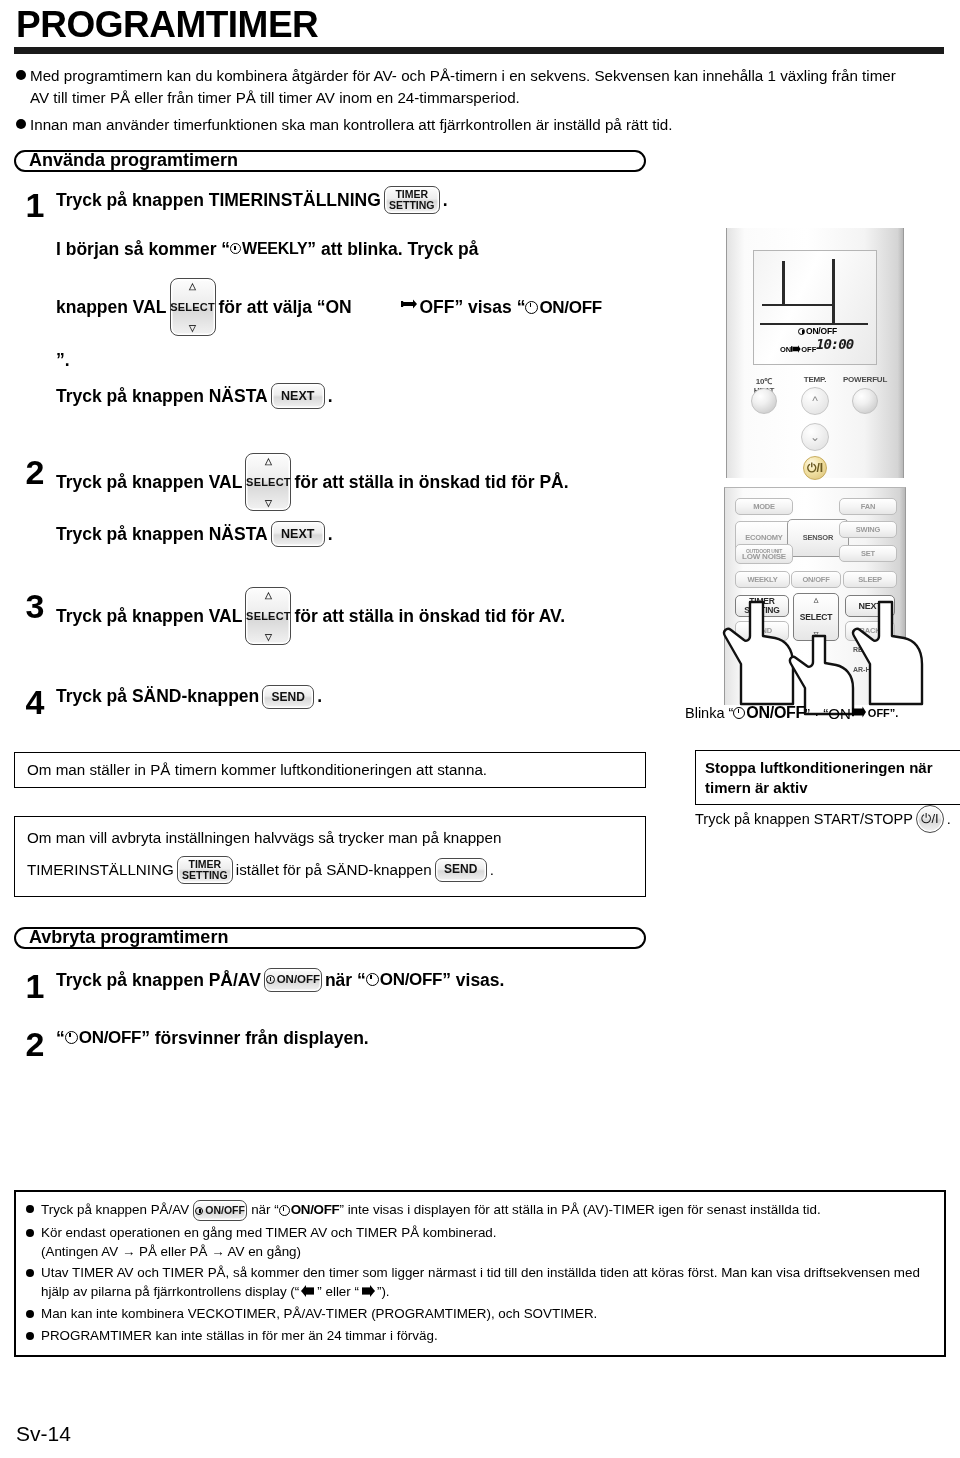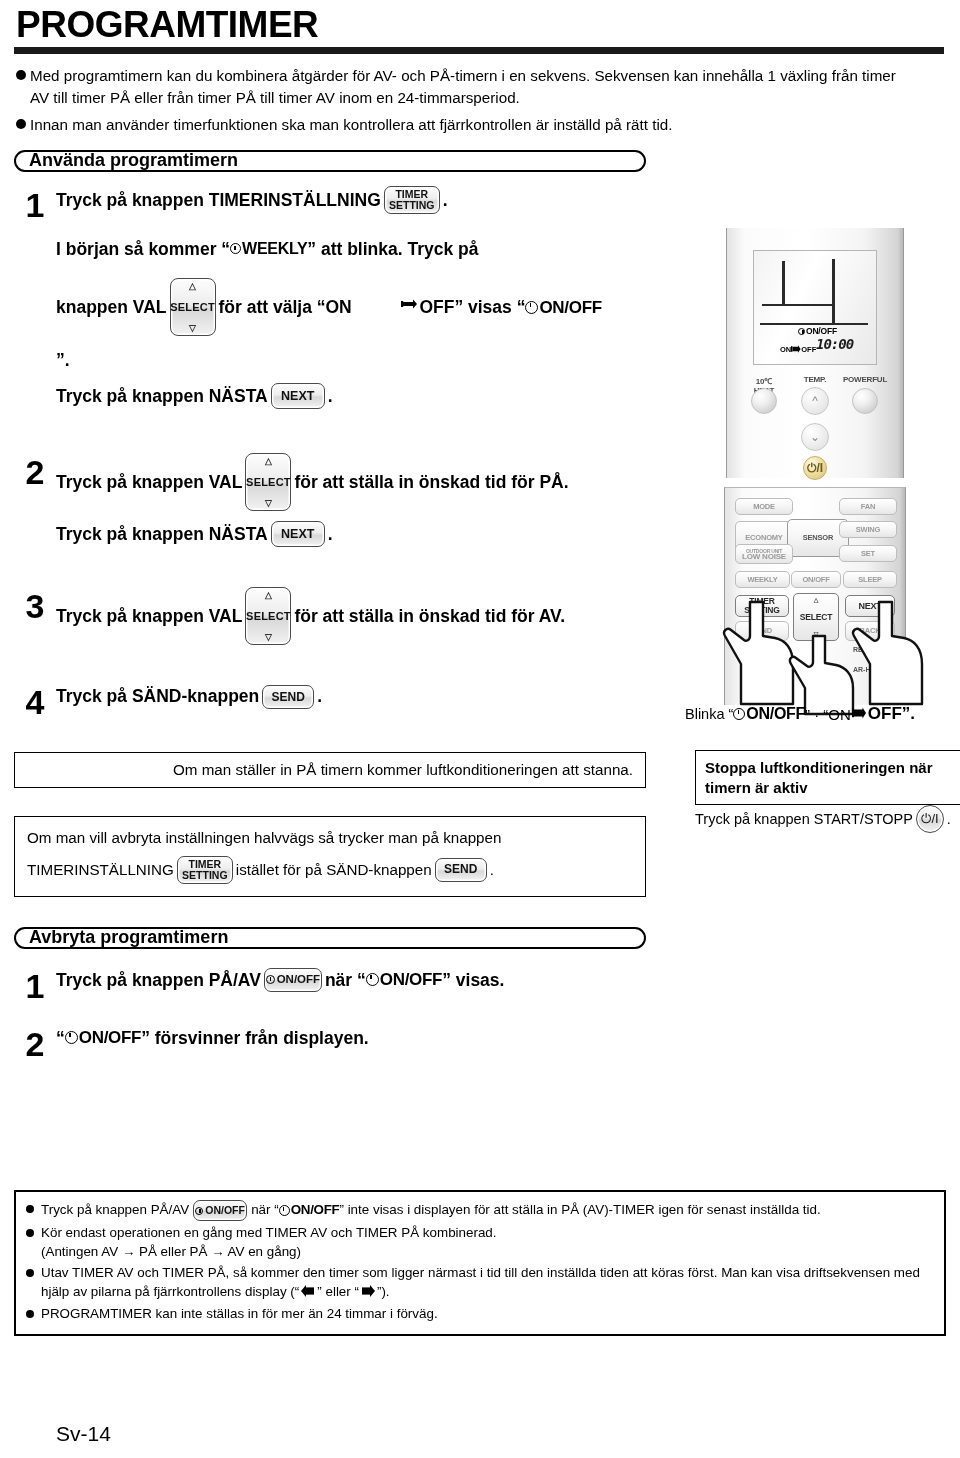--- a/index.html
+++ b/index.html
@@ -84,21 +84,21 @@
   }
   .clockicon::after{
     content:""; position:absolute; left:3.2px; top:1.2px; width:1.6px; height:4px;
     background:#000;
   }
   .arrowglyph { display:inline-block; vertical-align:-1px; margin:0 1px; }
 
   
   .box-rect {
     border: 1.6px solid #000; padding: 8px 12px;
-    font-size: 15.2px; line-height: 1.45; justify-content: flex-end;
+    font-size: 15.2px; line-height: 1.45;
   }
   .box-rect-bold { font-weight: bold; font-size: 15px; line-height:1.3; }
 
   
   .remote-col { position: absolute; right: 0px; top: 0; width: 260px; }
 
   .remote-shell {
     background: linear-gradient(to right,#e3e3e3 0%,#fbfbfb 10%,#ffffff 45%,#f4f4f4 78%,#d4d4d4 97%,#b8b8b8 100%);
     border-left: 1.5px solid #9a9a9a; border-right: 1.5px solid #9a9a9a;
     position: relative;
@@ -150,21 +150,21 @@
 
   
   .notes-box { border:2px solid #000; padding: 8px 10px 10px 10px; }
   .note-row { display:flex; align-items:flex-start; margin-bottom:3px; }
   .note-dot {
     width:8px;height:8px;border-radius:50%;background:#000;flex:0 0 8px;
     margin-top:5px;margin-right:7px;
   }
   .note-text { font-size:13.4px; line-height:1.38; }
 
-  .footer { position:absolute; left:16px; bottom:12px; font-size:21px;margin-left:40px; }
+  .footer { position:absolute; left:16px; bottom:12px; font-size:21px; }
 </style>
 </head>
 <body>
 
 <div class="page">
 
   <div class="page-title">PROGRAMTIMER</div>
   <div class="title-rule"></div>
 
   <div class="intro">
@@ -366,20 +366,24 @@
         <span>Utav TIMER AV och TIMER PÅ, så kommer den timer som ligger närmast i tid till den inställda tiden att köras först. Man kan visa driftsekvensen med hjälp av pilarna på fjärrkontrollens display (“</span><span class="arrowglyph"><svg width="16" height="12" viewBox="0 0 16 12">
               <path d="M6 2 L6 0 L1 6 L6 12 L6 10 Z" fill="#000"></path>
               <rect x="6" y="2.4" width="8" height="7.2" fill="#000"></rect>
             </svg></span><span>” eller “</span><span class="arrowglyph"><svg width="16" height="12" viewBox="0 0 16 12">
               <path d="M10 2 L10 0 L15 6 L10 12 L10 10 Z" fill="#000"></path>
               <rect x="2" y="2.4" width="8" height="7.2" fill="#000"></rect>
             </svg></span><span>”).</span>
       </div>
     </div>
 
+    <div class="note-row">
+      <div class="note-dot"></div>
+      <div class="note-text">Man kan inte kombinera VECKOTIMER, PÅ/AV-TIMER (PROGRAMTIMER), och SOVTIMER.</div>
+    </div>
 
     <div class="note-row" style="margin-bottom:0;">
       <div class="note-dot"></div>
       <div class="note-text">PROGRAMTIMER kan inte ställas in för mer än 24 timmar i förväg.</div>
     </div>
   </div>
 
   <div class="remote-col">
 
     <div class="remote-shell" style="position:absolute; left:26px; top:228px; width:178px; height:250px;">
@@ -501,21 +505,21 @@
       <span>Blinka “</span>
       <span class="clockicon" style="width:12px;height:12px;"></span>
       <span style="font-weight:bold;font-size:16px;letter-spacing:-0.3px;">ON/OFF</span>
       <span style="font-weight:normal;font-size:15px;">” · “ON</span>
       <span class="arrowglyph">
         <svg width="15" height="12" viewBox="0 0 15 12">
             <path d="M2 2.5 L10.5 2.5 L10.5 0.5 L14 6 L10.5 11.5 L10.5 9.5 L2 9.5 Z" fill="#000"></path>
             <rect x="0" y="1.8" width="2" height="8.4" fill="#000"></rect>
           </svg>
       </span>
-      <span style="font-weight:bold;font-size:17px;">OFF”.</span>
+      <span style="font-weight:bold;font-size:11px;">OFF”.</span>
     </div>
 
     <div style="position:absolute; left:-5px; top:750px; width:287px; border:1.6px solid #000; padding:7px 9px;">
       <div class="box-rect-bold">Stoppa luftkonditioneringen när</div>
       <div class="box-rect-bold">timern är aktiv</div>
     </div>
 
     <div style="position:absolute; left:-5px; top:805px; width:290px; display:flex; align-items:center; font-size:14.5px;">
       <span>Tryck på knappen START/STOPP</span>
       <span class="chip chip-power">

